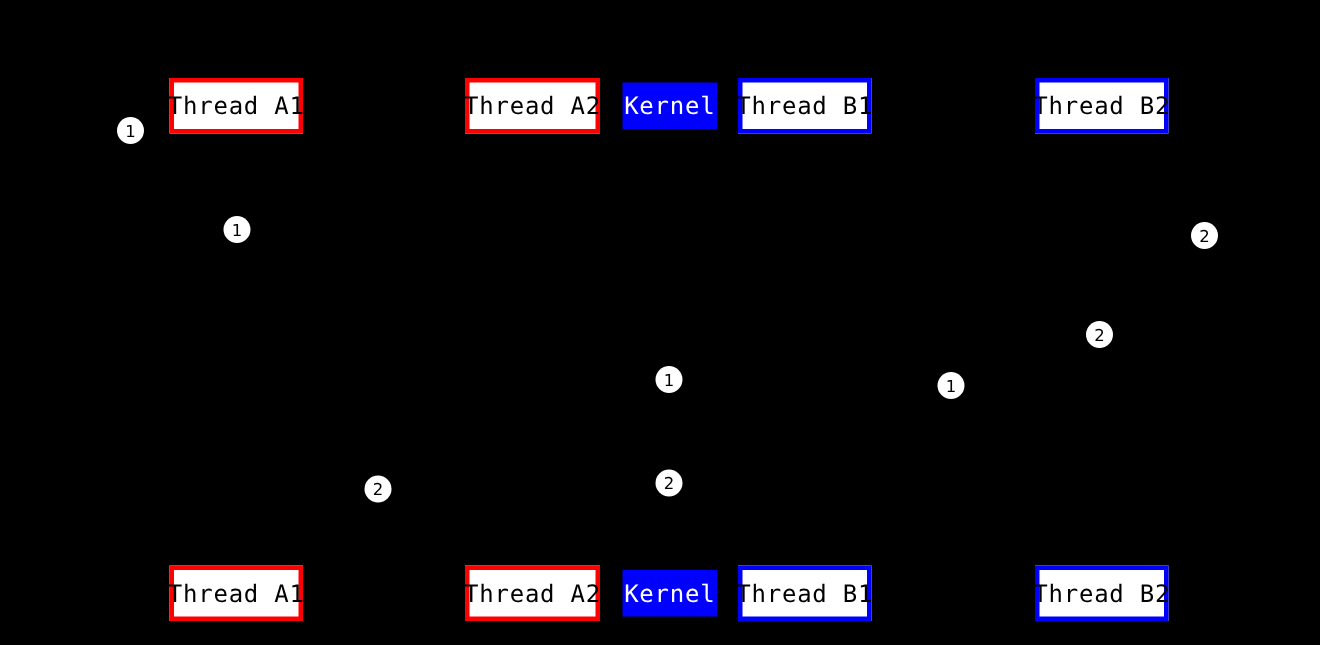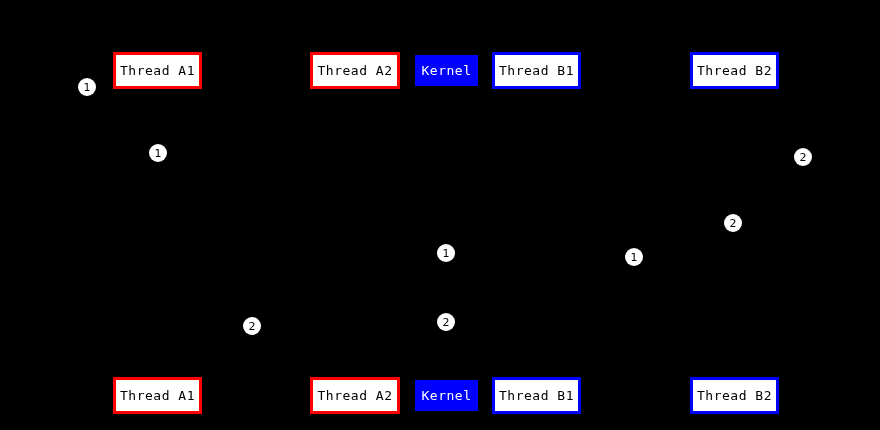--- a/index.html
+++ b/index.html
@@ -22,21 +22,21 @@
   }
 
   
   .participant {
     position: absolute;
     box-sizing: border-box;
     display: flex;
     align-items: center;
     justify-content: center;
     font-family: "DejaVu Sans Mono", "Liberation Mono", monospace;
-    font-size: 13px;
+    font-size: 16px;
     letter-spacing: 0.5px;
     white-space: nowrap;
     line-height: 1;
   }
   .participant.outline {
     background: #ffffff;
     color: #000000;
     border-style: solid;
     border-width: 3px;
   }

